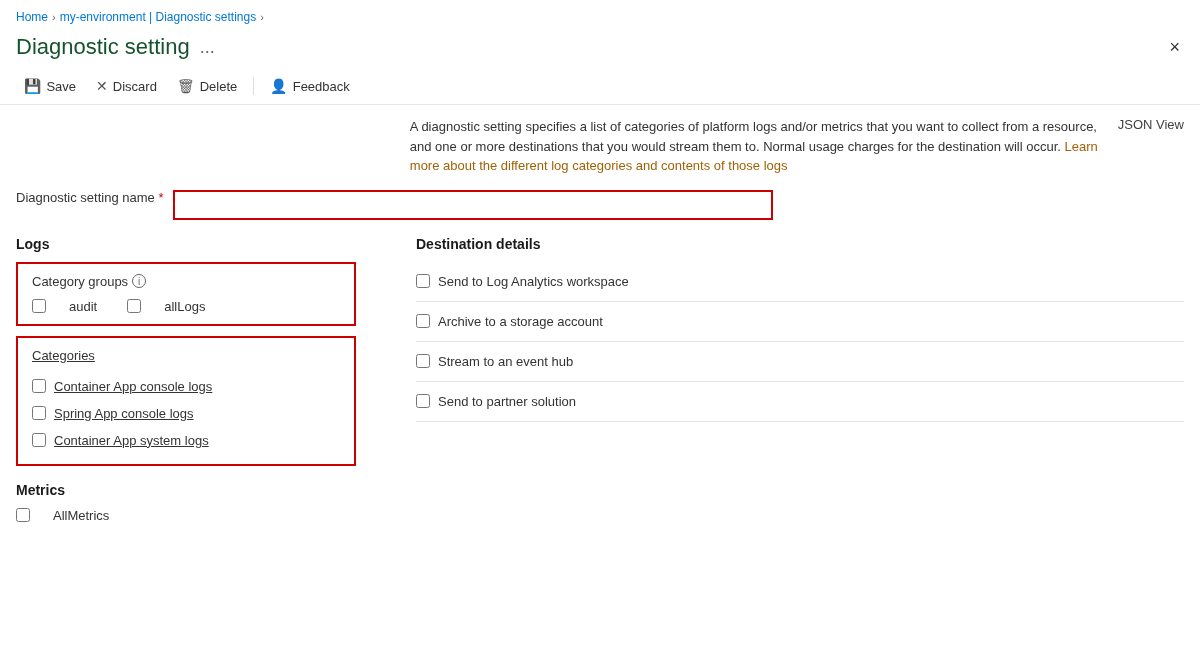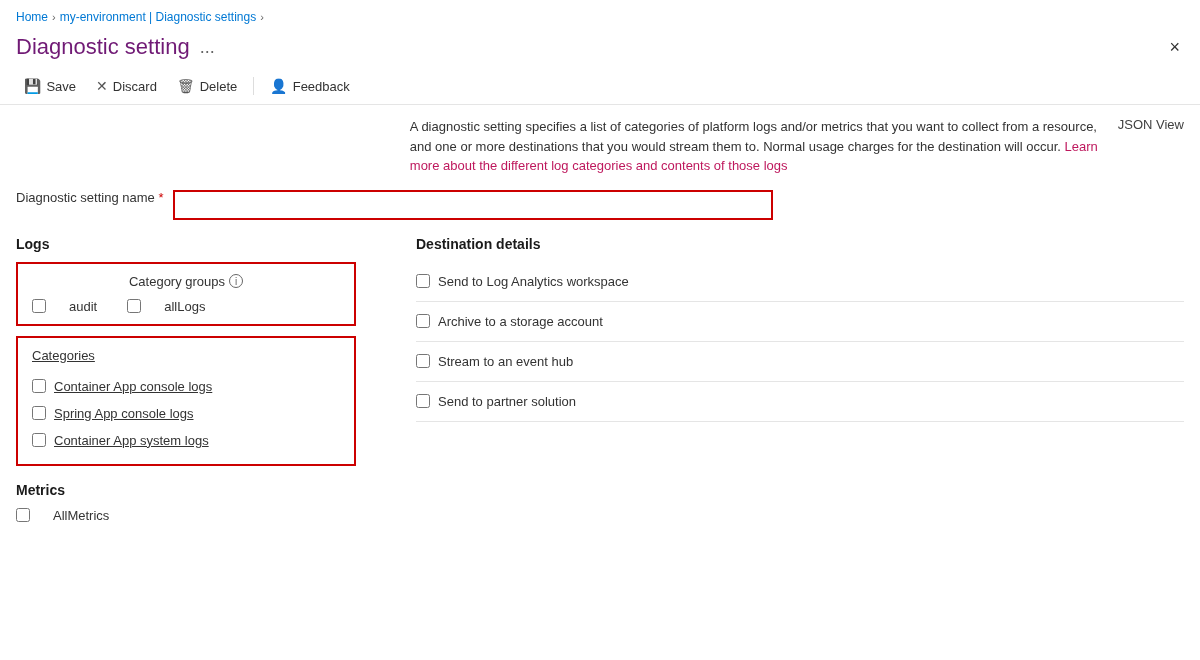--- a/index.html
+++ b/index.html
@@ -42,21 +42,21 @@
       padding: 4px 16px 8px 16px;
     }
     .page-title-area {
       display: flex;
       align-items: center;
       gap: 10px;
     }
     .page-title {
       font-size: 22px;
       font-weight: 300;
-      color: #701a75;
+      color: #14532d;
     }
     .page-title-dots {
       color: #666;
       font-size: 18px;
       cursor: pointer;
     }
     .close-btn {
       font-size: 18px;
       color: #333;
       cursor: pointer;
@@ -105,21 +105,21 @@
       align-items: flex-start;
       margin-bottom: 14px;
     }
     .description-text {
       font-size: 13px;
       color: #333;
       max-width: 900px;
       line-height: 1.5;
     }
     .description-text a {
-      color: #be185d;
+      color: #a16207;
       text-decoration: none;
       cursor: pointer;
     }
     .json-view-link {
       color: #404040;
       text-decoration: none;
       font-size: 13px;
       cursor: pointer;
       white-space: nowrap;
       margin-left: 20px;
@@ -174,21 +174,20 @@
       margin-bottom: 10px;
       border-radius: 0;
     }
     .category-groups-title {
       font-size: 13px;
       color: #333;
       margin-bottom: 10px;
       display: flex;
       align-items: center;
       gap: 4px;
-      justify-content: center;
     }
     .info-icon {
       display: inline-flex;
       align-items: center;
       justify-content: center;
       width: 14px;
       height: 14px;
       border-radius: 50%;
       border: 1px solid #666;
       font-size: 10px;

